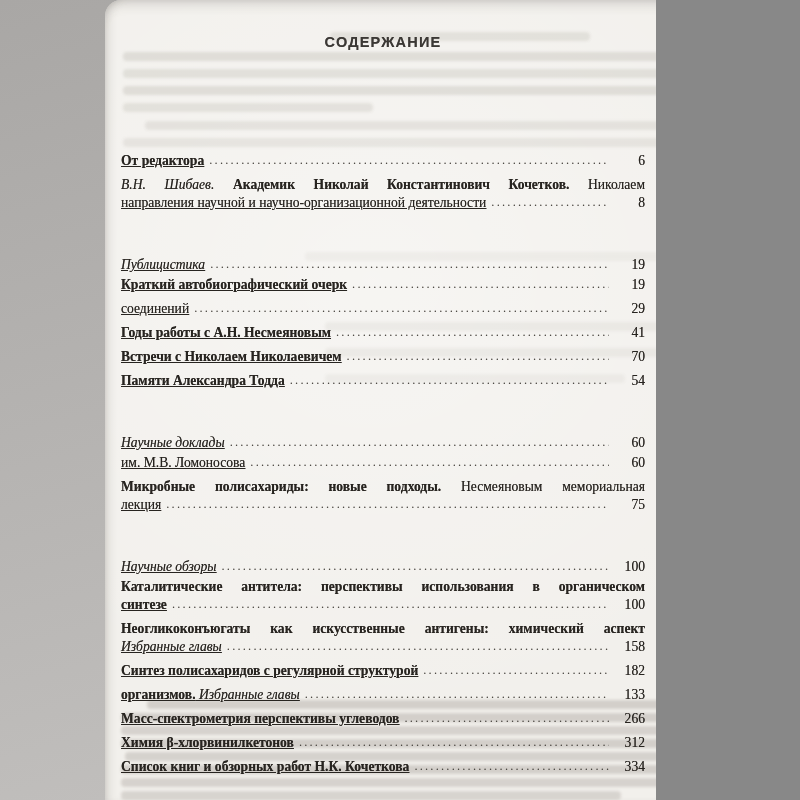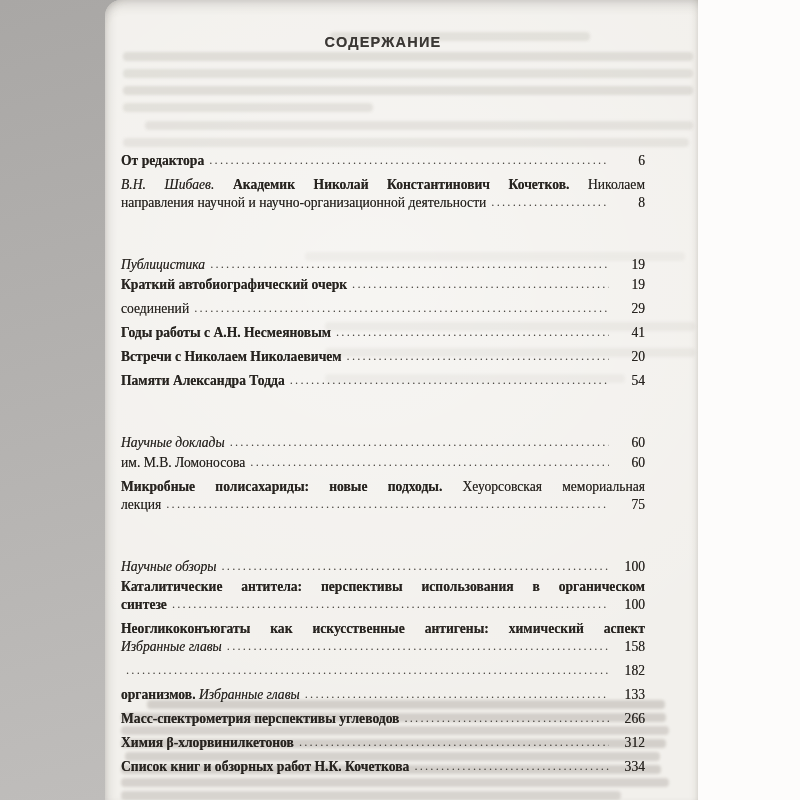--- a/index.html
+++ b/index.html
@@ -1,21 +1,21 @@
 <!DOCTYPE html>
 <html style="--backdrop1: #a9a7a5; --backdrop2: #c4c2c0; --paper: #f2f0ec; --white-strip: #fdfcfb; --ink: #272420; --dots: #47433e;"><head>
 <meta charset="utf-8">
 <style>
   :root{
     --backdrop1:#a9a7a5; --backdrop2:#c4c2c0;
     --paper:#f2f0ec; --white-strip:#fdfcfb;
     --ink:#272420; --dots:#47433e;
   }
   html,body{margin:0;padding:0;background:#888;}
-  .canvas{position:relative;width:800px;height:800px;overflow:hidden;
+  .canvas{position:relative;width:656px;height:800px;overflow:hidden;
           font-family:"Liberation Serif","DejaVu Serif",serif;}
   .backdrop{position:absolute;inset:0;
             background:linear-gradient(165deg,var(--backdrop1) 0%,#b5b3b1 45%,var(--backdrop2) 100%);}
   .right-strip{position:absolute;top:0;right:0;width:102px;height:800px;
                background:var(--white-strip);}
   .page{position:absolute;left:105px;top:0;width:593px;height:800px;
         background:
           radial-gradient(120% 80% at 45% 35%, rgba(255,255,255,.35), rgba(255,255,255,0) 70%),
           var(--paper);
         border-top-left-radius:16px;
@@ -26,21 +26,21 @@
   .title{margin:0;padding-top:34px;text-align:center;
          font-family:"Liberation Sans","DejaVu Sans",sans-serif;
          font-size:14.5px;font-weight:bold;letter-spacing:1.2px;color:#3b3835;
          text-shadow:0 0 .4px rgba(60,55,50,.55);}
   .entries{margin-top:102px;font-size:13.6px;line-height:18px;color:var(--ink);
            text-shadow:0 0 .35px rgba(38,33,28,.65);}
   .entry{margin-bottom:6px;}
   .entry.section-label{margin-bottom:2px;margin-top:44px;}
   .full-line{text-align:justify;text-align-last:justify;}
   .last-line{display:flex;align-items:baseline;}
-  .last-line .text{white-space:nowrap;}
+  .last-line .text{white-space:nowrap;text-decoration:underline;}
   .dots{flex:1 1 auto;overflow:hidden;white-space:nowrap;letter-spacing:2.2px;
         padding-left:5px;color:var(--dots);font-size:12.5px;position:relative;top:-1px;
         text-shadow:none;}
   .num{flex:0 0 auto;min-width:30px;text-align:right;padding-left:6px;}
   .seg.b{font-weight:bold;}
   .seg.i{font-style:italic;}
   .bleed-line{position:absolute;z-index:1;height:9px;border-radius:4px;
               background:rgba(125,117,106,.17);filter:blur(1.7px);pointer-events:none;}
   .bleed-line.dark{background:rgba(112,105,95,.24);}
 </style>
@@ -118,21 +118,21 @@
             <div class="last-line">
               <span class="text"><span class="seg b">Годы работы с А.Н. Несмеяновым</span></span>
               <span class="dots">..........................................................................................................................................................................</span>
               <span class="num">41</span>
             </div>
           </div>
           <div class="entry">
             <div class="last-line">
               <span class="text"><span class="seg b">Встречи с Николаем Николаевичем</span></span>
               <span class="dots">..........................................................................................................................................................................</span>
-              <span class="num">20</span>
+              <span class="num">70</span>
             </div>
           </div>
           <div class="entry">
             <div class="last-line">
               <span class="text"><span class="seg b">Памяти Александра Тодда</span></span>
               <span class="dots">..........................................................................................................................................................................</span>
               <span class="num">54</span>
             </div>
           </div>
           <div class="entry section-label">
@@ -143,21 +143,21 @@
             </div>
           </div>
           <div class="entry">
             <div class="last-line">
               <span class="text"><span class="seg r">им. М.В. Ломоносова</span></span>
               <span class="dots">..........................................................................................................................................................................</span>
               <span class="num">60</span>
             </div>
           </div>
           <div class="entry">
-            <div class="full-line"><span class="seg b">Микробные полисахариды: новые подходы.</span><span class="seg r"> Хеуорсовская мемориальная</span></div>
+            <div class="full-line"><span class="seg b">Микробные полисахариды: новые подходы.</span><span class="seg r"> Несмеяновым мемориальная</span></div>
             <div class="last-line">
               <span class="text"><span class="seg r">лекция</span></span>
               <span class="dots">..........................................................................................................................................................................</span>
               <span class="num">75</span>
             </div>
           </div>
           <div class="entry section-label">
             <div class="last-line">
               <span class="text"><span class="seg i">Научные обзоры</span></span>
               <span class="dots">..........................................................................................................................................................................</span>
@@ -175,20 +175,21 @@
           <div class="entry">
             <div class="full-line"><span class="seg b">Неогликоконъюгаты как искусственные антигены: химический аспект</span></div>
             <div class="last-line">
               <span class="text"><span class="seg i">Избранные главы</span></span>
               <span class="dots">..........................................................................................................................................................................</span>
               <span class="num">158</span>
             </div>
           </div>
           <div class="entry">
             <div class="last-line">
+              <span class="text"><span class="seg b">Синтез полисахаридов с регулярной структурой</span></span>
               <span class="dots">..........................................................................................................................................................................</span>
               <span class="num">182</span>
             </div>
           </div>
           <div class="entry">
             <div class="last-line">
               <span class="text"><span class="seg b">организмов.</span><span class="seg i"> Избранные главы</span></span>
               <span class="dots">..........................................................................................................................................................................</span>
               <span class="num">133</span>
             </div>

